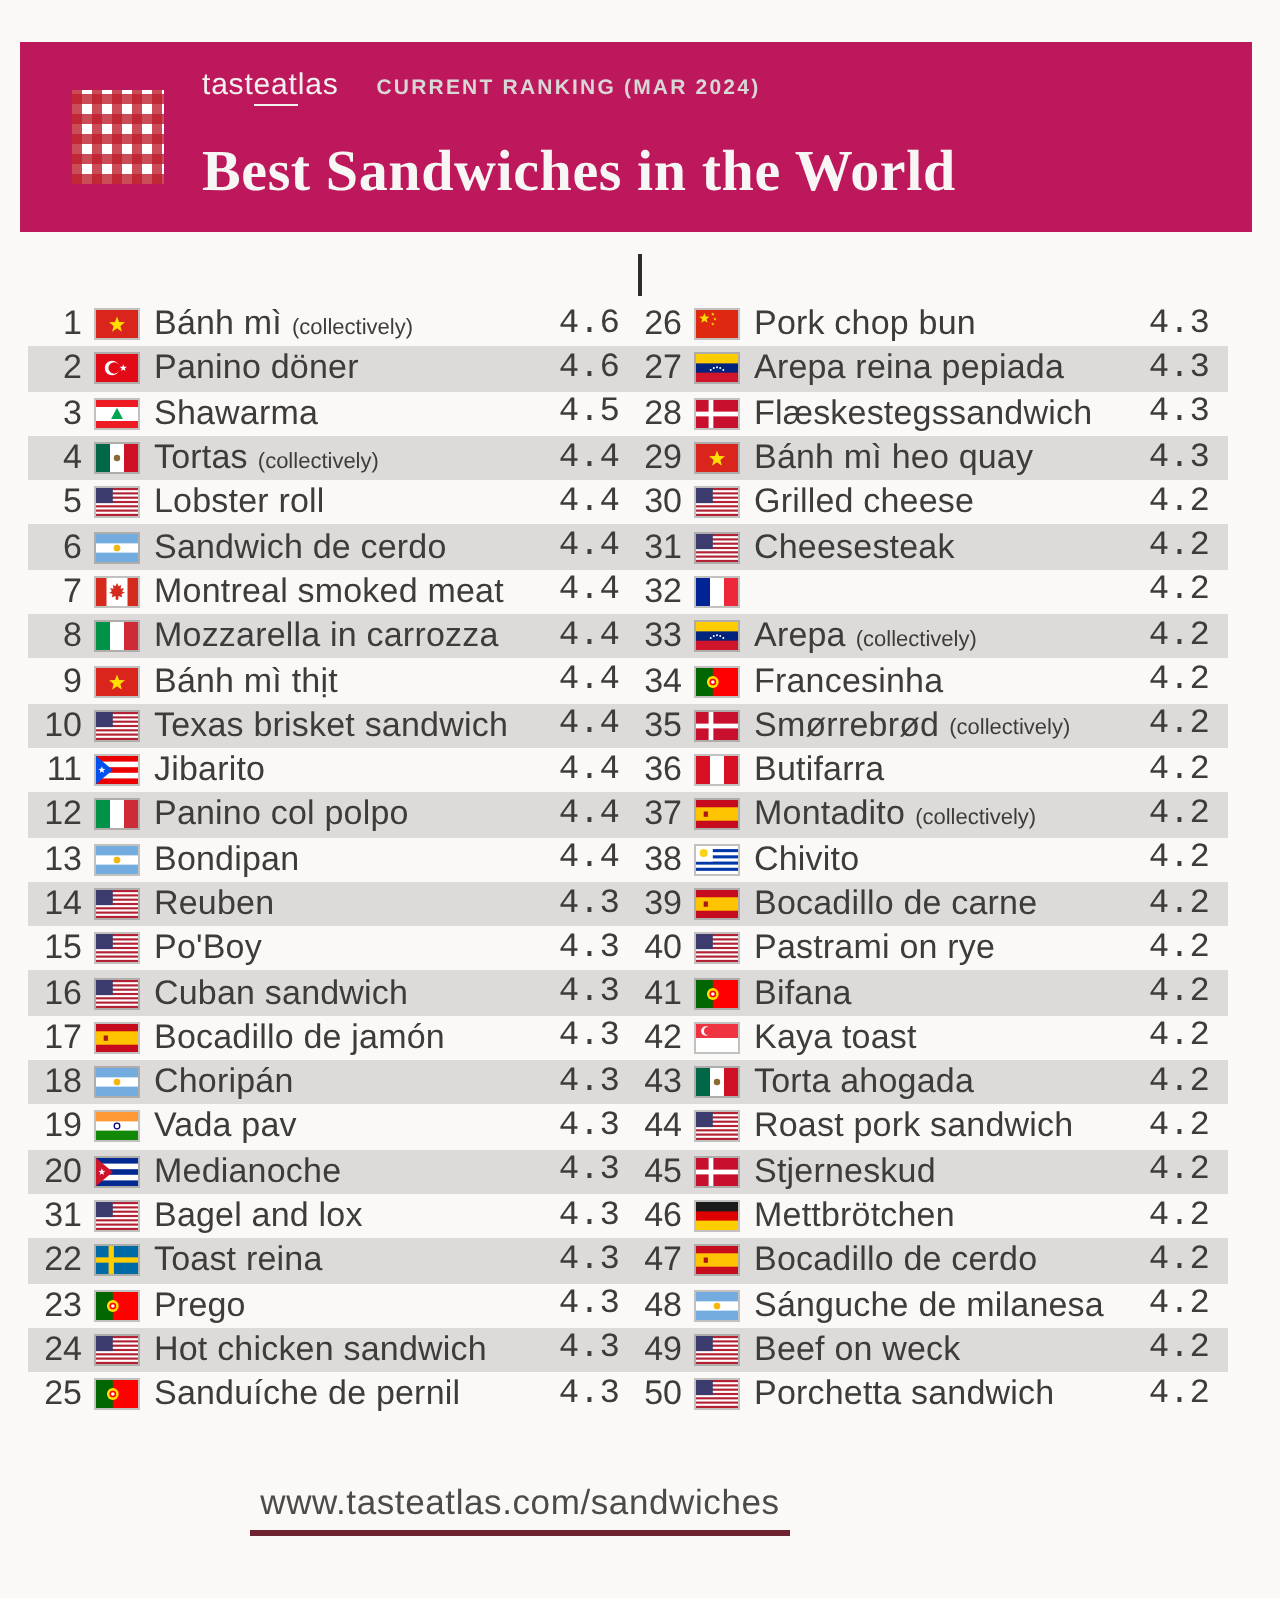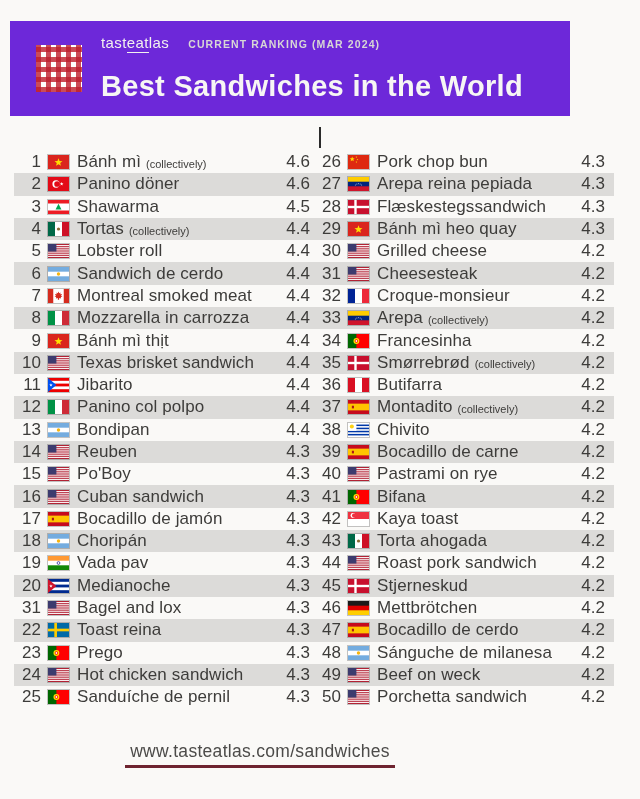--- a/index.html
+++ b/index.html
@@ -1,51 +1,51 @@
 <!DOCTYPE html>
 <html><head>
 <meta charset="utf-8">
 <style>
   * { margin:0; padding:0; box-sizing:border-box; }
   html,body { width:640px; height:799px; }
   body { background:#f9f8f6; font-family:"Liberation Sans", sans-serif; overflow:hidden; }
   .page { position:relative; width:640px; height:799px; background:#faf9f7; }
 
   
-  .header { position:absolute; left:10px; top:21px; width:560px; height:95px;
-            background:#6d28d9; display:flex; align-items:center; padding-left:26px; }
+  .header { position:absolute; left:10px; top:21px; width:616px; height:95px;
+            background:#be185d; display:flex; align-items:center; padding-left:26px; }
   .logo { width:46px; height:47px; flex:none; background-color:#fff;
           background-image:
             repeating-linear-gradient(0deg,  rgba(190,30,45,.80) 0 5px, rgba(255,255,255,0) 5px 10px),
             repeating-linear-gradient(90deg, rgba(190,30,45,.80) 0 5px, #fff 5px 10px);
   }
   .header-text { margin-left:19px; }
   .brand-line { display:flex; align-items:baseline; color:#e9e8e6; }
   .brand { font-size:15px; letter-spacing:.4px; color:#f2f1ef; }
   .brand .brand-eat { border-bottom:1.5px solid #f2f1ef; padding-bottom:1px; }
   .ranking-label { font-size:10.5px; letter-spacing:1.1px; color:#d8d7d5; margin-left:19px; font-weight:bold; }
-  .title { font-family:Liberation Sans, sans-serif; font-weight:700;
+  .title { font-family:Liberation Serif, serif; font-weight:700;
            font-size:29px; color:#f7f6f4; margin-top:19px; letter-spacing:.3px; }
 
   
   .tick { position:absolute; left:319px; top:127px; width:2px; height:21px; background:#2b2b2b; }
 
   
   .col { position:absolute; top:151px; }
   .col-left  { left:14px;  width:305px; }
   .col-right { left:314px; width:300px; }
   .row { height:22.3px; display:flex; align-items:center; color:#3d3c3a; font-size:17px; }
   .row.striped { background:#dcdbd9; }
   .rank { width:27px; flex:none; text-align:right; margin-right:7px; }
   .flag { width:21px; height:14px; flex:none; margin-right:8px;
           box-shadow:0 0 0 1px rgba(90,90,90,.35); background:#fff; }
   .flag svg { display:block; width:100%; height:100%; }
   .name { white-space:nowrap; letter-spacing:.1px; }
   .note { font-size:11px; margin-left:5px; position:relative; top:1.5px; white-space:nowrap; }
-  .rating { margin-left:auto; padding-right:9px; }
+  .rating { margin-left:auto; padding-right:9px;font-family:Liberation Mono, monospace; }
 
   
   .footer { position:absolute; left:0; width:520px; top:741px; text-align:center; }
   .url { display:inline-block; font-size:17.5px; color:#4c4b49; letter-spacing:.3px;
          border-bottom:3px solid #6e2430; padding:0 5px 3px; cursor:pointer; }
 </style>
 </head>
 <body>
 
 <div class="page">
@@ -540,21 +540,20 @@
       </div>
       <div class="row">
         <span class="rank">32</span>
         <span class="flag">
           <svg viewBox="0 0 30 20" preserveAspectRatio="none">
             <rect width="10" height="20" fill="#002395"></rect>
             <rect x="10" width="10" height="20" fill="#fff"></rect>
             <rect x="20" width="10" height="20" fill="#ed2939"></rect>
           </svg>
         </span>
-        <span class="name">Croque-monsieur</span>
         <span class="rating">4.2</span>
       </div>
       <div class="row striped">
         <span class="rank">33</span>
         <span class="flag">
           <svg viewBox="0 0 30 20" preserveAspectRatio="none">
             <rect width="30" height="20" fill="#cf142b"></rect>
             <rect width="30" height="13.3" fill="#00247d"></rect>
             <rect width="30" height="6.7" fill="#ffcc00"></rect>
             <g fill="#fff">

